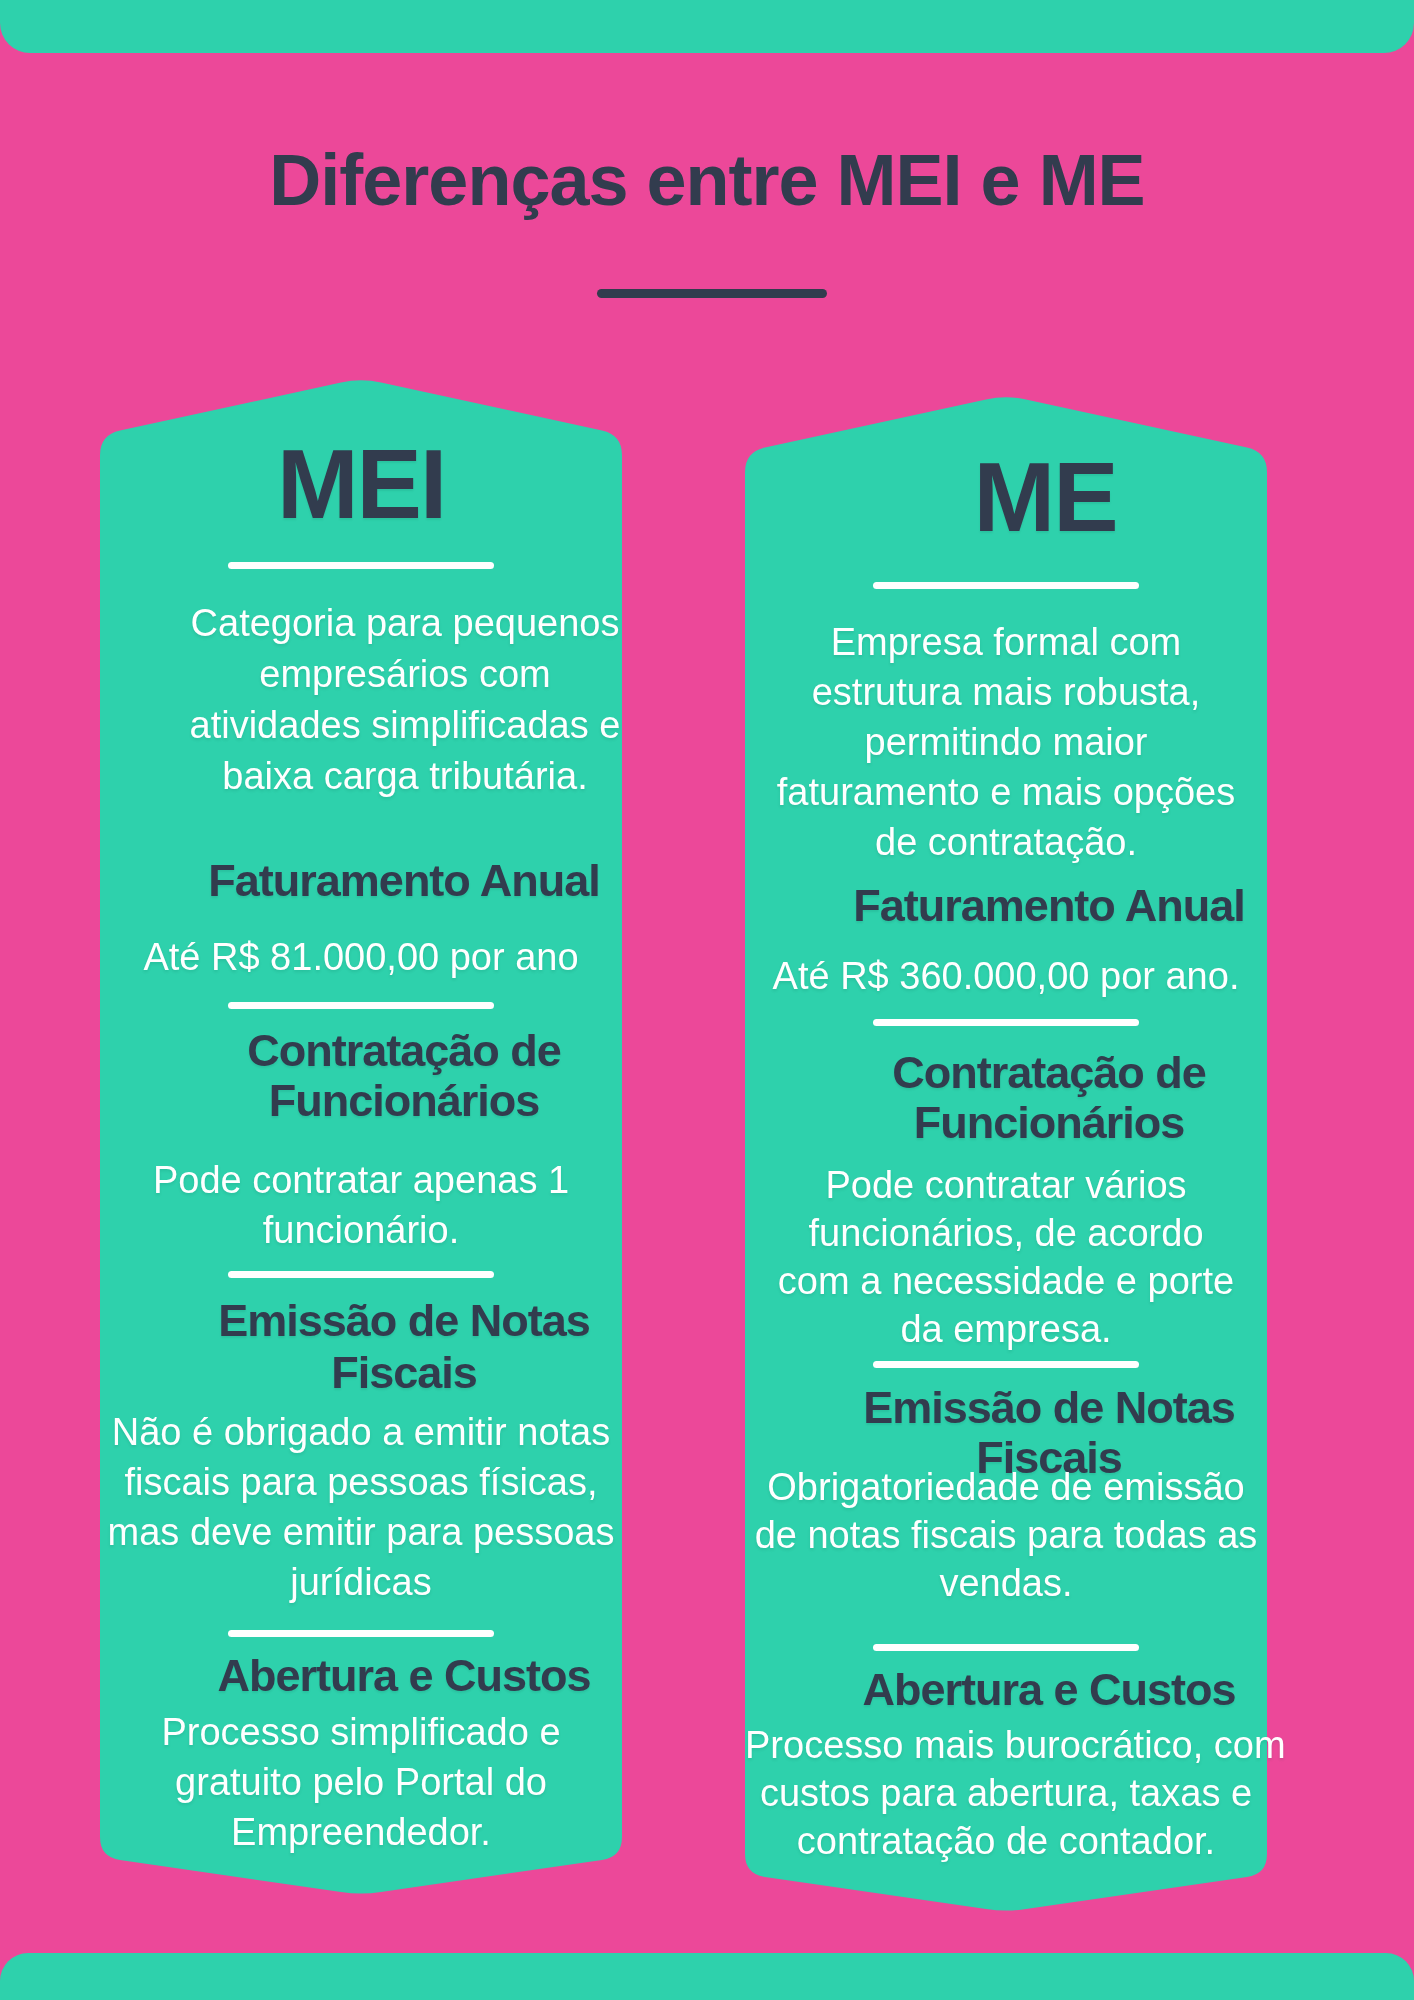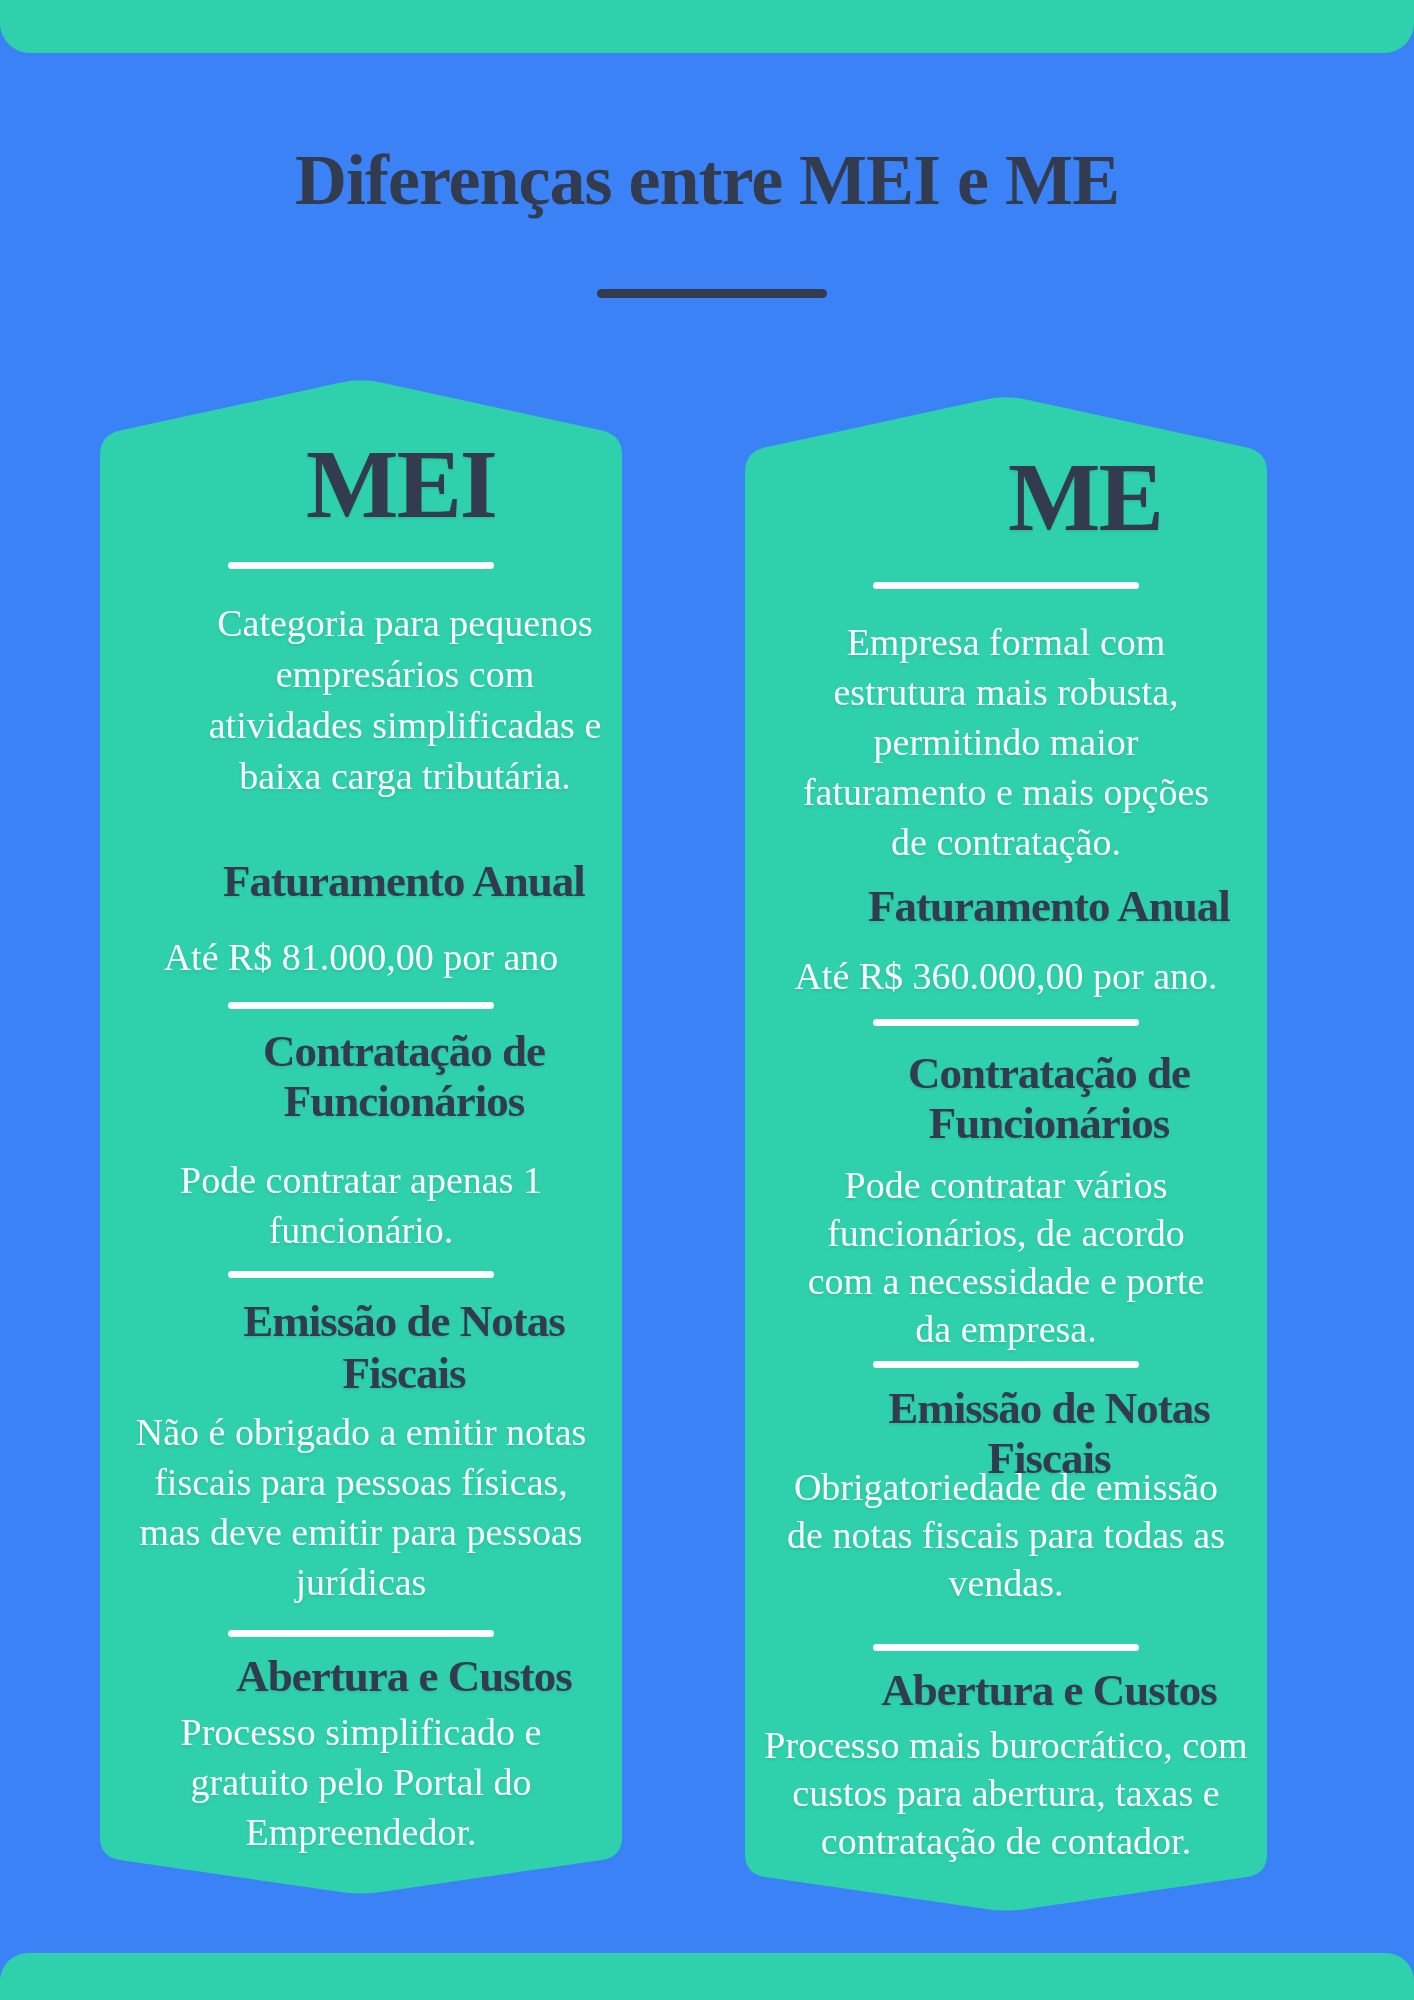--- a/index.html
+++ b/index.html
@@ -1,36 +1,36 @@
 <!DOCTYPE html>
 <html lang="pt"><head>
 <meta charset="utf-8">
 <style>
   html,body{margin:0;padding:0;background:#ffffff;}
   .page{
-    position:relative;width:1414px;height:2000px;overflow:hidden;background:#3b82f6;
-    font-family:Liberation Serif, serif;
+    position:relative;width:1414px;height:2000px;overflow:hidden;background:#ec4899;
+    font-family:Liberation Sans, sans-serif;
   }
   .bar{position:absolute;left:0;width:1414px;background:#2ED1AC;}
   .bar.top{top:0;height:53px;border-radius:0 0 30px 30px;}
   .bar.bottom{top:1953px;height:47px;border-radius:28px 28px 0 0;}
   .page-title{
     position:absolute;left:0;top:140px;width:1414px;height:80px;line-height:80px;
     text-align:center;font-size:72px;font-weight:bold;letter-spacing:-1px;color:#323C4E;
   }
   .title-divider{
     position:absolute;left:597px;top:289px;width:230px;height:9px;
     background:#323C4E;border-radius:4.5px;
   }
   .card{position:absolute;width:522px;height:1517px;}
   .card svg{position:absolute;left:0;top:0;display:block;}
   .card .abs{position:absolute;left:0;width:100%;text-align:center;}
   .card-title{
     font-size:98px;font-weight:bold;color:#323C4E;letter-spacing:-2px;
-    height:120px;line-height:120px;text-shadow:0 2px 2px rgba(0,80,60,0.10);margin-left:40px;
+    height:120px;line-height:120px;text-shadow:0 2px 2px rgba(0,80,60,0.10);
   }
   .wdiv{position:absolute;left:128px;width:266px;height:7px;background:#ffffff;border-radius:3.5px;}
   .body-txt{
     color:#ffffff;font-size:38px;font-weight:400;white-space:pre;
     text-shadow:0 2px 3px rgba(0,90,70,0.14);
   }
   .head-txt{
     color:#323C4E;font-size:45px;font-weight:bold;letter-spacing:-1px;white-space:pre;
     text-shadow:0 2px 2px rgba(0,70,55,0.10);
     margin-left:43px;

